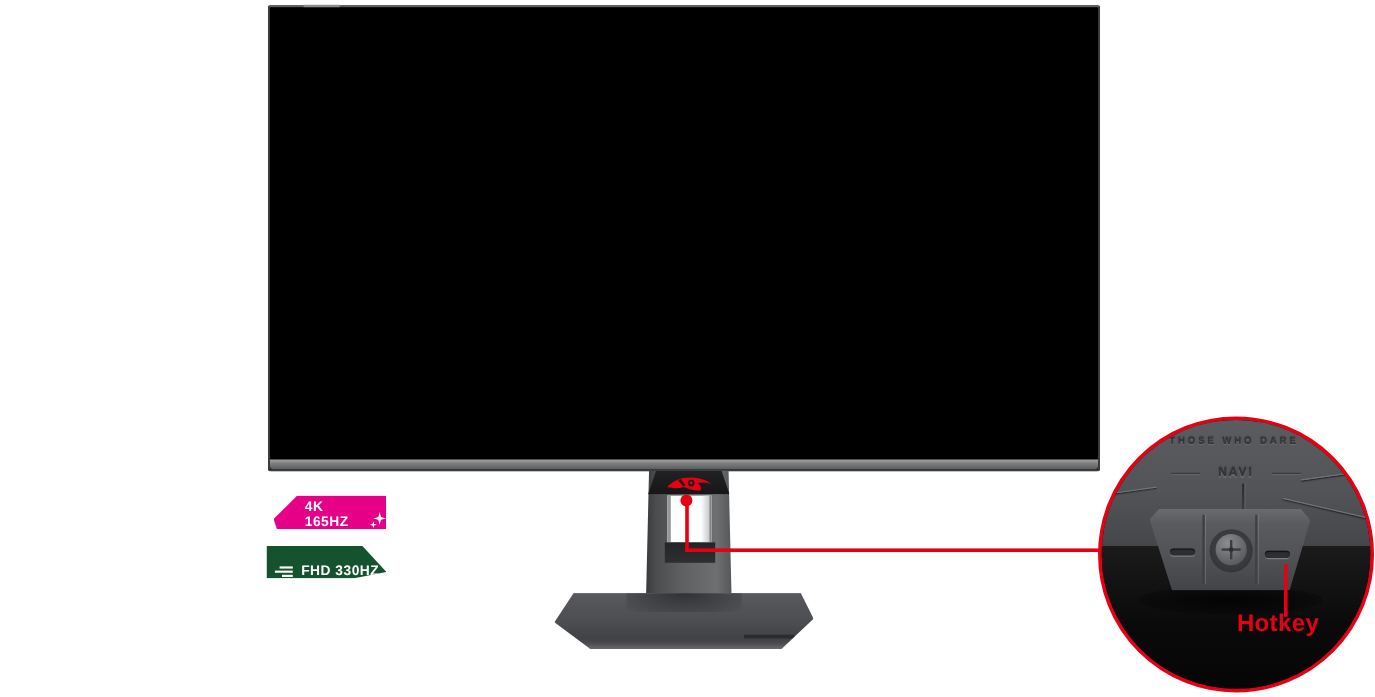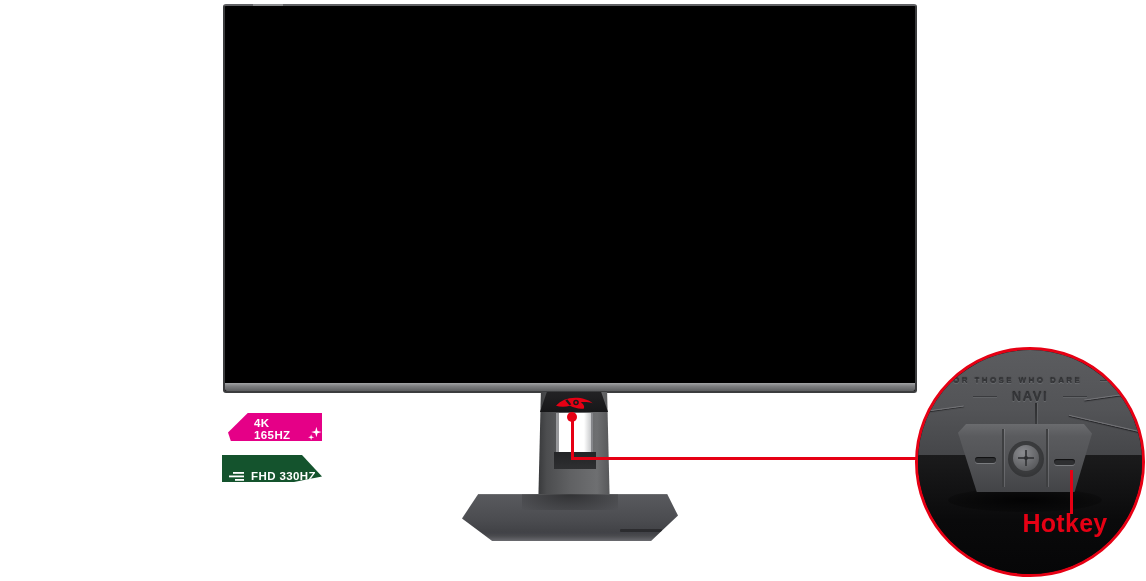--- a/index.html
+++ b/index.html
@@ -66,22 +66,22 @@
     background:linear-gradient(180deg,#1b1b1c 0%,#0a0a0b 55%,#060607 100%);}
   .seam{position:absolute;height:1px;background:rgba(125,126,130,0.75);
     box-shadow:0 1px 1px rgba(20,20,22,0.8);}
   .seam-left{left:-6px;top:59px;width:52px;transform:rotate(-8deg);}
   .seam-right{left:166px;top:45px;width:64px;transform:rotate(-8deg);}
   .seam-right2{left:150px;top:74px;width:82px;transform:rotate(13deg);}
   .engraved{position:absolute;left:0;right:0;text-align:center;color:#343538;
     text-shadow:0 1px 1px rgba(140,141,146,0.45),0 -1px 1px rgba(0,0,0,0.55);
     display:flex;align-items:center;justify-content:center;}
   .engraved .side-line{height:1px;background:#3a3b3e;box-shadow:0 1px 0 rgba(130,131,136,0.3);}
-  .text-dare{top:26px;font-size:8px;letter-spacing:2.4px;font-weight:bold;gap:18px;}
-  .text-navi{top:39px;font-size:13px;letter-spacing:1.6px;font-weight:bold;gap:15px;}
+  .text-dare{top:13px;font-size:8px;letter-spacing:2.4px;font-weight:bold;gap:18px;}
+  .text-navi{top:39px;font-size:10px;letter-spacing:1.6px;font-weight:bold;gap:15px;}
   .navi-pointer{position:absolute;left:117px;top:53px;width:2px;height:22px;
     background:linear-gradient(180deg,#2d2e30,#3a3b3d);box-shadow:1px 0 0 rgba(130,131,136,0.35);}
 
   .control-pod{position:absolute;left:40px;top:74px;width:134px;height:68px;
     background:linear-gradient(180deg,#6a6b6e 0%,#5a5b5e 18%,#525356 55%,#434447 100%);
     clip-path:polygon(6% 0,94% 0,100% 14%,87% 100%,14% 100%,0 13%);}
   .pod-groove{position:absolute;top:5px;bottom:5px;width:2px;background:#3e3f41;
     box-shadow:1px 0 0 rgba(200,201,205,0.22);}
   .pod-groove.g1{left:44px;}
   .pod-groove.g2{left:88px;}
@@ -95,21 +95,21 @@
     background:radial-gradient(circle at 38% 30%,#8b8c90,#5c5d60 72%,#4a4b4e 100%);}
   .joystick-cross-h{position:absolute;left:5px;top:12px;width:16px;height:2px;background:#3c3d40;}
   .joystick-cross-v{position:absolute;left:12px;top:5px;width:2px;height:16px;background:#3c3d40;}
   .joystick-center{position:absolute;left:11px;top:11px;width:4px;height:4px;border-radius:50%;
     background:#2e2f31;}
   .pod-shadow{position:absolute;left:30px;top:138px;width:154px;height:24px;border-radius:50%;
     background:radial-gradient(ellipse at center,rgba(0,0,0,0.8),rgba(0,0,0,0));}
 
   .hotkey-line{position:absolute;left:152px;top:120px;width:3px;height:44px;background:#e60014;}
   .hotkey-label{position:absolute;left:67px;top:159px;width:160px;text-align:center;
-    color:#e60014;font-size:25px;font-weight:bold;letter-spacing:0.3px;}
+    color:#e60014;font-size:20px;font-weight:bold;letter-spacing:0.3px;}
 </style>
 </head>
 <body>
 
 <div class="scene">
 
   <div class="monitor">
     <div class="monitor-top-notch"></div>
     <div class="monitor-screen"></div>
     <div class="monitor-bottom-bezel"></div>

